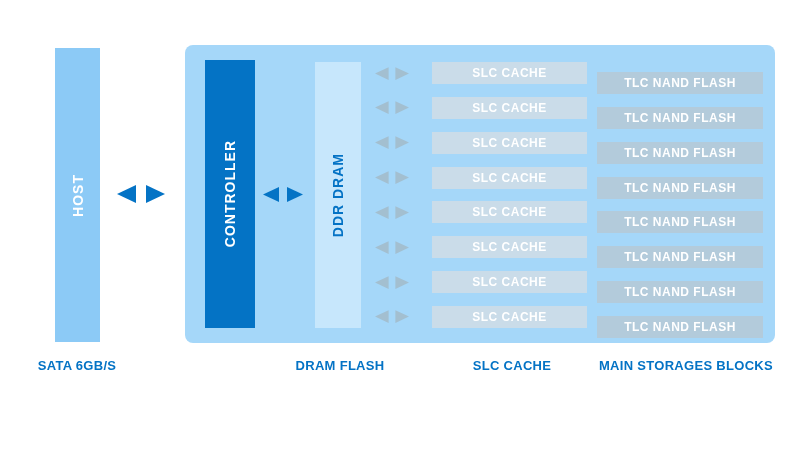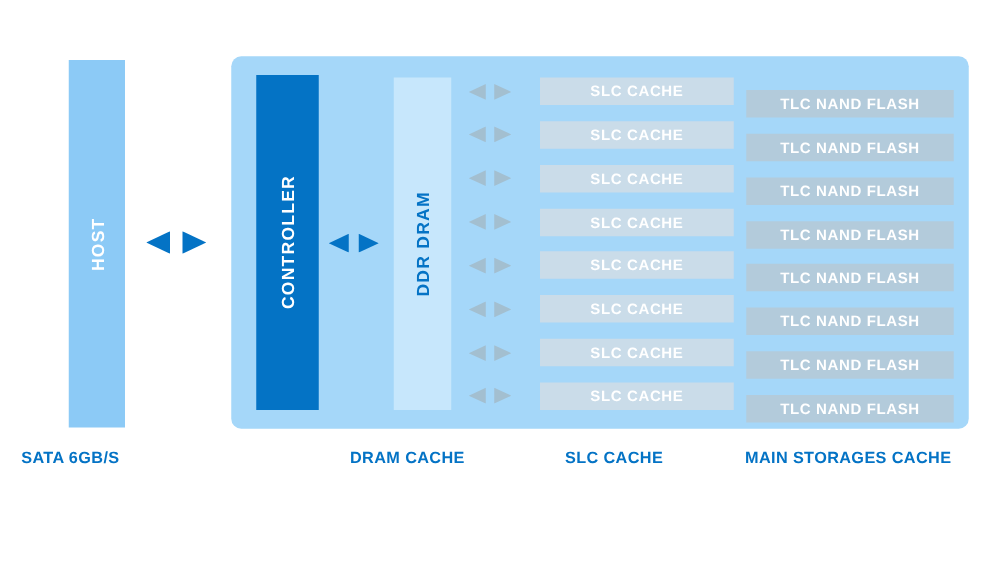--- a/index.html
+++ b/index.html
@@ -82,21 +82,21 @@
   .slc-bar { width: 155px; background: var(--slc-fill, #CADCE9); flex: none; }
   .tlc-bar { flex: 1; margin-left: 10px; background: var(--tlc-fill, #B3CBDB); margin-top: 20px; }
 
   
   .footer-label {
     position: absolute;
     top: 358px;
     color: var(--accent, #0473C5);
     font-weight: bold;
     font-size: 13px;
-    text-align: left;
+    text-align: center;
     letter-spacing: 0.3px;
     white-space: nowrap;
   }
   .lbl-sata  { left: 17px;  width: 120px; }
   .lbl-dram  { left: 280px; width: 120px; }
   .lbl-slc   { left: 452px; width: 120px; }
   .lbl-main  { left: 596px; width: 180px; }
 </style>
 </head>
 <body>
@@ -231,17 +231,17 @@
     <div class="slc-bar">
       <span>SLC CACHE</span>
     </div>
     <div class="tlc-bar">
       <span>TLC NAND FLASH</span>
     </div>
   </div>
 </div>
 
   <div class="footer-label lbl-sata">SATA 6GB/S</div>
-  <div class="footer-label lbl-dram">DRAM CACHE</div>
+  <div class="footer-label lbl-dram">DRAM FLASH</div>
   <div class="footer-label lbl-slc">SLC CACHE</div>
-  <div class="footer-label lbl-main">MAIN STORAGES CACHE</div>
+  <div class="footer-label lbl-main">MAIN STORAGES BLOCKS</div>
 
 </div>
 
 </body></html>

